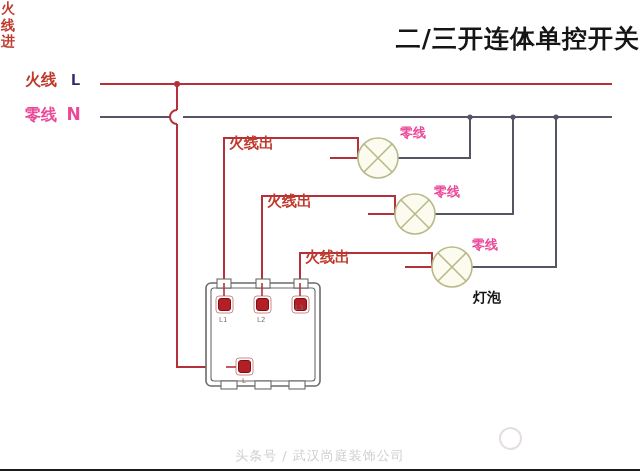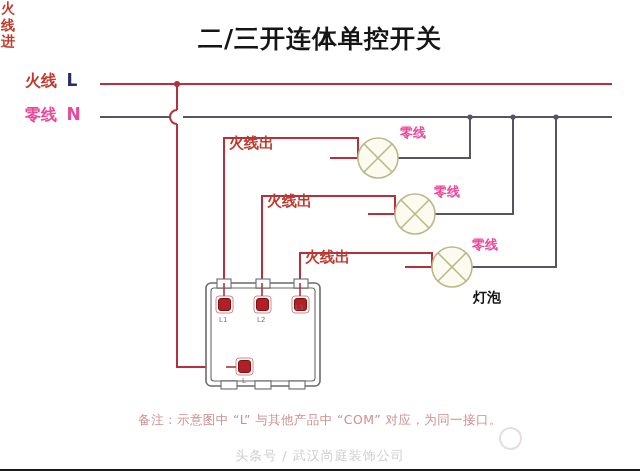--- a/index.html
+++ b/index.html
@@ -28,21 +28,21 @@
     position: absolute;
     white-space: nowrap;
     font-weight: bold;
     line-height: 1.05;
   }
   #page-title {
     position: absolute;
     left: 0;
     top: 22px;
     width: 640px;
-    text-align: center;
+    text-align: right;
     font-size: 25px;
     font-weight: bold;
     color: #151515;
     letter-spacing: 1px;
   }
   .live-label {
     color: #c0392b;
   }
   .neutral-label {
     color: #ec4899;
@@ -222,21 +222,21 @@
 
     <g>
       <path d="M 224 296 L 224 283" stroke="#b5303a" stroke-width="1.6" fill="none"></path>
       <path d="M 262 296 L 262 283" stroke="#b5303a" stroke-width="1.6" fill="none"></path>
       <path d="M 300 296 L 300 283" stroke="#b5303a" stroke-width="1.6" fill="none"></path>
       <path d="M 236 367 L 226 367" stroke="#b5303a" stroke-width="1.6" fill="none"></path>
     </g>
 
   </svg>
 
-  <div class="lbl live-label" style="left:25px; top:72px; font-size:16px;">
+  <div class="lbl live-label" style="left:25px; top:72px; font-size:16px;font-family:Liberation Mono, monospace;">
     <span>火线</span>
     <span style="color:#2b2b6b; margin-left:4px; font-size:17px;">L</span>
   </div>
 
   <div class="lbl neutral-label" style="left:25px; top:106px; font-size:16px;">
     <span>零线</span>
     <span style="margin-left:4px; font-size:17px;">N</span>
   </div>
 
   <div id="label-live-in">
@@ -257,18 +257,17 @@
 
   <div class="lbl neutral-label" style="left:472px; top:238px; font-size:13px;">零线</div>
 
   <div class="lbl bulb-label" style="left:433px; top:290px; font-size:14px;margin-left:40px;">灯泡</div>
 
   <div class="term-label" style="left:219px; top:316px;">L1</div>
   <div class="term-label" style="left:257px; top:316px;">L2</div>
   <div class="term-label" style="left:295px; top:304px;">L3</div>
   <div class="term-label" style="left:242px; top:377px;">L</div>
 
-  <div id="footnote">备注：示意图中 “L” 与其他产品中 “COM” 对应，为同一接口。</div>
 
   <div id="watermark-logo"></div>
   <div id="watermark-bottom">头条号 / 武汉尚庭装饰公司</div>
 
 </div>
 
 </body></html>

